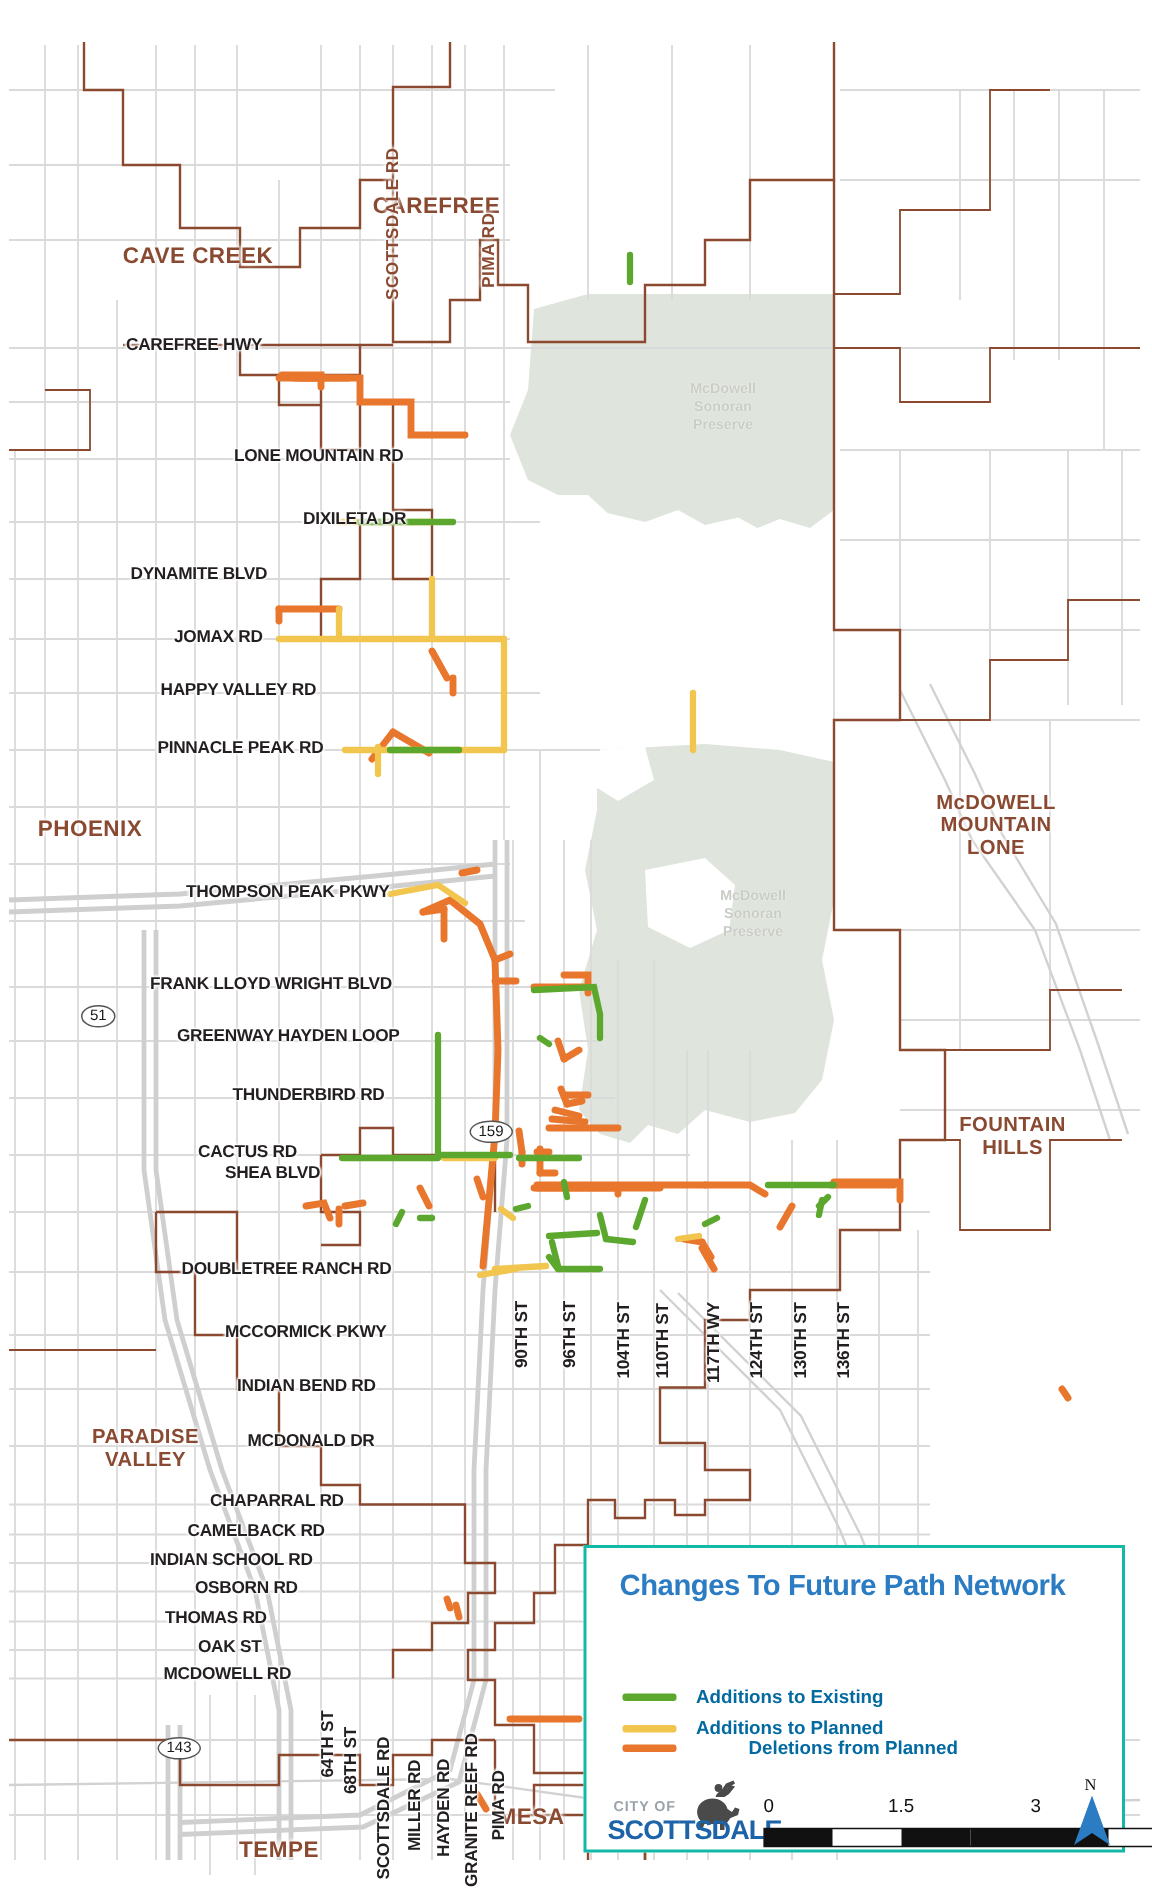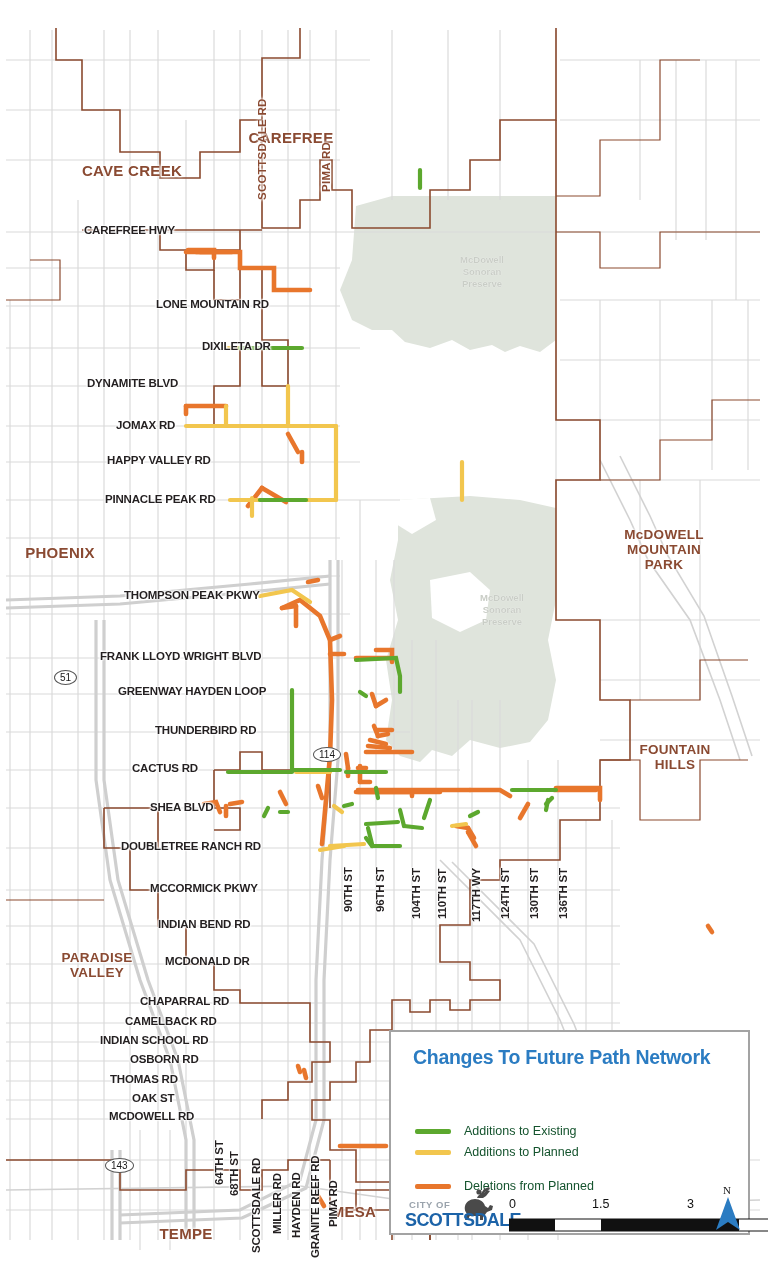--- a/index.html
+++ b/index.html
@@ -19,26 +19,26 @@
   .city.v{transform-origin:0 0;transform:rotate(-90deg);font-size:11.5px;}
   
   .preserve{color:#c9cdc6;font-size:9.5px;font-weight:700;text-align:center;line-height:1.25;
             text-shadow:0 0 1px #fff;}
   
   .shield{position:absolute;background:#fff;border:1.3px solid #555;border-radius:50%/50%;
           font-size:10px;color:#1a1a1a;text-align:right;font-weight:400;
           padding:1px 5px;line-height:11px;}
   
   #legend{position:absolute;left:389px;top:1030px;width:361px;height:205px;background:#fff;
-          border:2px solid #a3a3a3;box-sizing:border-box;}
+          border:2px solid #14b8a6;box-sizing:border-box;}
   #legend-title{position:absolute;left:22px;top:14px;font-size:19.5px;font-weight:700;
                 color:#2b7cc2;letter-spacing:-0.3px;}
   .leg-row{position:absolute;left:24px;display:flex;align-items:center;}
   .leg-swatch{width:36px;height:5px;border-radius:2px;margin-right:13px;}
-  .leg-text{font-size:12.5px;color:#14532d;}
+  .leg-text{font-size:12.5px;color:#0369a1;font-weight:bold;}
   #logo{position:absolute;left:13px;top:154px;width:100px;height:46px;}
   #logo .cityof{position:absolute;left:5px;top:13px;font-size:9.5px;color:#9aa3ac;
                 font-weight:700;letter-spacing:0.6px;}
   #logo .sd{position:absolute;left:1px;top:24px;font-size:18px;color:#1c63a8;
             font-weight:700;letter-spacing:-0.6px;}
   #scalebar{position:absolute;left:118px;top:186px;}
   .sb-num{position:absolute;font-size:12.5px;color:#111;top:-21px;}
   #northarrow{position:absolute;left:321px;top:152px;width:34px;height:48px;}
   #northarrow .n{position:absolute;left:11px;top:0px;font-size:11px;color:#111;
                  font-family:"Liberation Serif",serif;}
@@ -329,21 +329,21 @@
     <div>Sonoran</div>
     <div>Preserve</div>
   </div>
 
   <div class="lbl city sz16" style="left:72px;top:163px;width:120px;"><span>CAVE CREEK</span></div>
   <div class="lbl city sz16" style="left:245px;top:130px;width:92px;"><span>CAREFREE</span></div>
   <div class="lbl city sz16" style="left:12px;top:545px;width:96px;"><span>PHOENIX</span></div>
   <div class="lbl city sz14" style="left:604px;top:527px;width:120px;">
     <div>McDOWELL</div>
       <div>MOUNTAIN</div>
-      <div>PARK</div>
+      <div>LONE</div>
   </div>
   <div class="lbl city sz14" style="left:622px;top:742px;width:106px;">
     <div>FOUNTAIN</div>
       <div>HILLS</div>
   </div>
   <div class="lbl city sz14" style="left:45px;top:950px;width:104px;">
     <div>PARADISE</div>
       <div>VALLEY</div>
   </div>
   <div class="lbl city sz16" style="left:146px;top:1226px;width:80px;"><span>TEMPE</span></div>
@@ -358,21 +358,21 @@
       <div class="lbl road" style="left: 159px; top: 340px; padding-left: 43px;">DIXILETA DR</div>
       <div class="lbl road" style="left: 87px; top: 377px;">DYNAMITE BLVD</div>
       <div class="lbl road" style="left: 116px; top: 419px;">JOMAX RD</div>
       <div class="lbl road" style="left: 107px; top: 454px;">HAPPY VALLEY RD</div>
       <div class="lbl road" style="left: 105px; top: 493px;">PINNACLE PEAK RD</div>
       <div class="lbl road" style="left: 124px; top: 589px;">THOMPSON PEAK PKWY</div>
       <div class="lbl road" style="left: 100px; top: 650px;">FRANK LLOYD WRIGHT BLVD</div>
       <div class="lbl road" style="left: 118px; top: 685px;">GREENWAY HAYDEN LOOP</div>
       <div class="lbl road" style="left: 155px; top: 724px;">THUNDERBIRD RD</div>
       <div class="lbl road" style="left: 132px; top: 762px;">CACTUS RD</div>
-      <div class="lbl road" style="left: 150px; top: 801px;">SHEA BLVD</div>
+      <div class="lbl road" style="left: 150px; top: 776px;">SHEA BLVD</div>
       <div class="lbl road" style="left: 121px; top: 840px;">DOUBLETREE RANCH RD</div>
       <div class="lbl road" style="left: 150px; top: 882px;">MCCORMICK PKWY</div>
       <div class="lbl road" style="left: 158px; top: 918px;">INDIAN BEND RD</div>
       <div class="lbl road" style="left: 165px; top: 955px;">MCDONALD DR</div>
       <div class="lbl road" style="left: 140px; top: 995px;">CHAPARRAL RD</div>
       <div class="lbl road" style="left: 125px; top: 1015px;">CAMELBACK RD</div>
       <div class="lbl road" style="left: 100px; top: 1034px;">INDIAN SCHOOL RD</div>
       <div class="lbl road" style="left: 130px; top: 1053px;">OSBORN RD</div>
       <div class="lbl road" style="left: 110px; top: 1073px;">THOMAS RD</div>
       <div class="lbl road" style="left: 132px; top: 1092px;">OAK ST</div>
@@ -394,36 +394,36 @@
       <div class="lbl road v" style="left: 228px; top: 1196px;">68TH ST</div>
       <div class="lbl road v" style="left: 250px; top: 1253px;">SCOTTSDALE RD</div>
       <div class="lbl road v" style="left: 271px; top: 1234px;">MILLER RD</div>
       <div class="lbl road v" style="left: 290px; top: 1238px;">HAYDEN RD</div>
       <div class="lbl road v" style="left: 309px; top: 1258px;">GRANITE REEF RD</div>
       <div class="lbl road v" style="left: 327px; top: 1227px;">PIMA RD</div>
     </div>
 
   <div id="shields">
       <div class="shield" style="left: 54px; top: 670px;">51</div>
-      <div class="shield" style="left: 313px; top: 747px;">114</div>
+      <div class="shield" style="left: 313px; top: 747px;">159</div>
       <div class="shield" style="left: 105px; top: 1158px;">143</div>
     </div>
 
   <div id="legend">
     <div id="legend-title">Changes To Future Path Network</div>
 
     <div class="leg-row" style="top:92px;">
       <div class="leg-swatch" style="background:#5CA82E;"></div>
       <div class="leg-text">Additions to Existing</div>
     </div>
     <div class="leg-row" style="top:113px;">
       <div class="leg-swatch" style="background:#F2C64E;"></div>
       <div class="leg-text">Additions to Planned</div>
     </div>
-    <div class="leg-row" style="top:147px;">
+    <div class="leg-row" style="top:126px;gap:35px;">
       <div class="leg-swatch" style="background:#E8762C;"></div>
       <div class="leg-text">Deletions from Planned</div>
     </div>
 
     <div id="logo">
       <svg width="46" height="34" style="position:absolute;left:52px;top:0px;">
         <g fill="#4a4a4a">
           <path d="M14,30 C10,28 8,24 9,20 C10,16 14,13 19,13 C24,13 28,16 29,20 L32,22 L34,19 L37,20 L36,24 L31,26 L28,30 Z"></path>
           <path d="M21,12 C22,9 25,7 27,8 L31,4 L34,5 L30,10 L27,12 Z"></path>
           <circle cx="23" cy="6" r="2.6"></circle>

